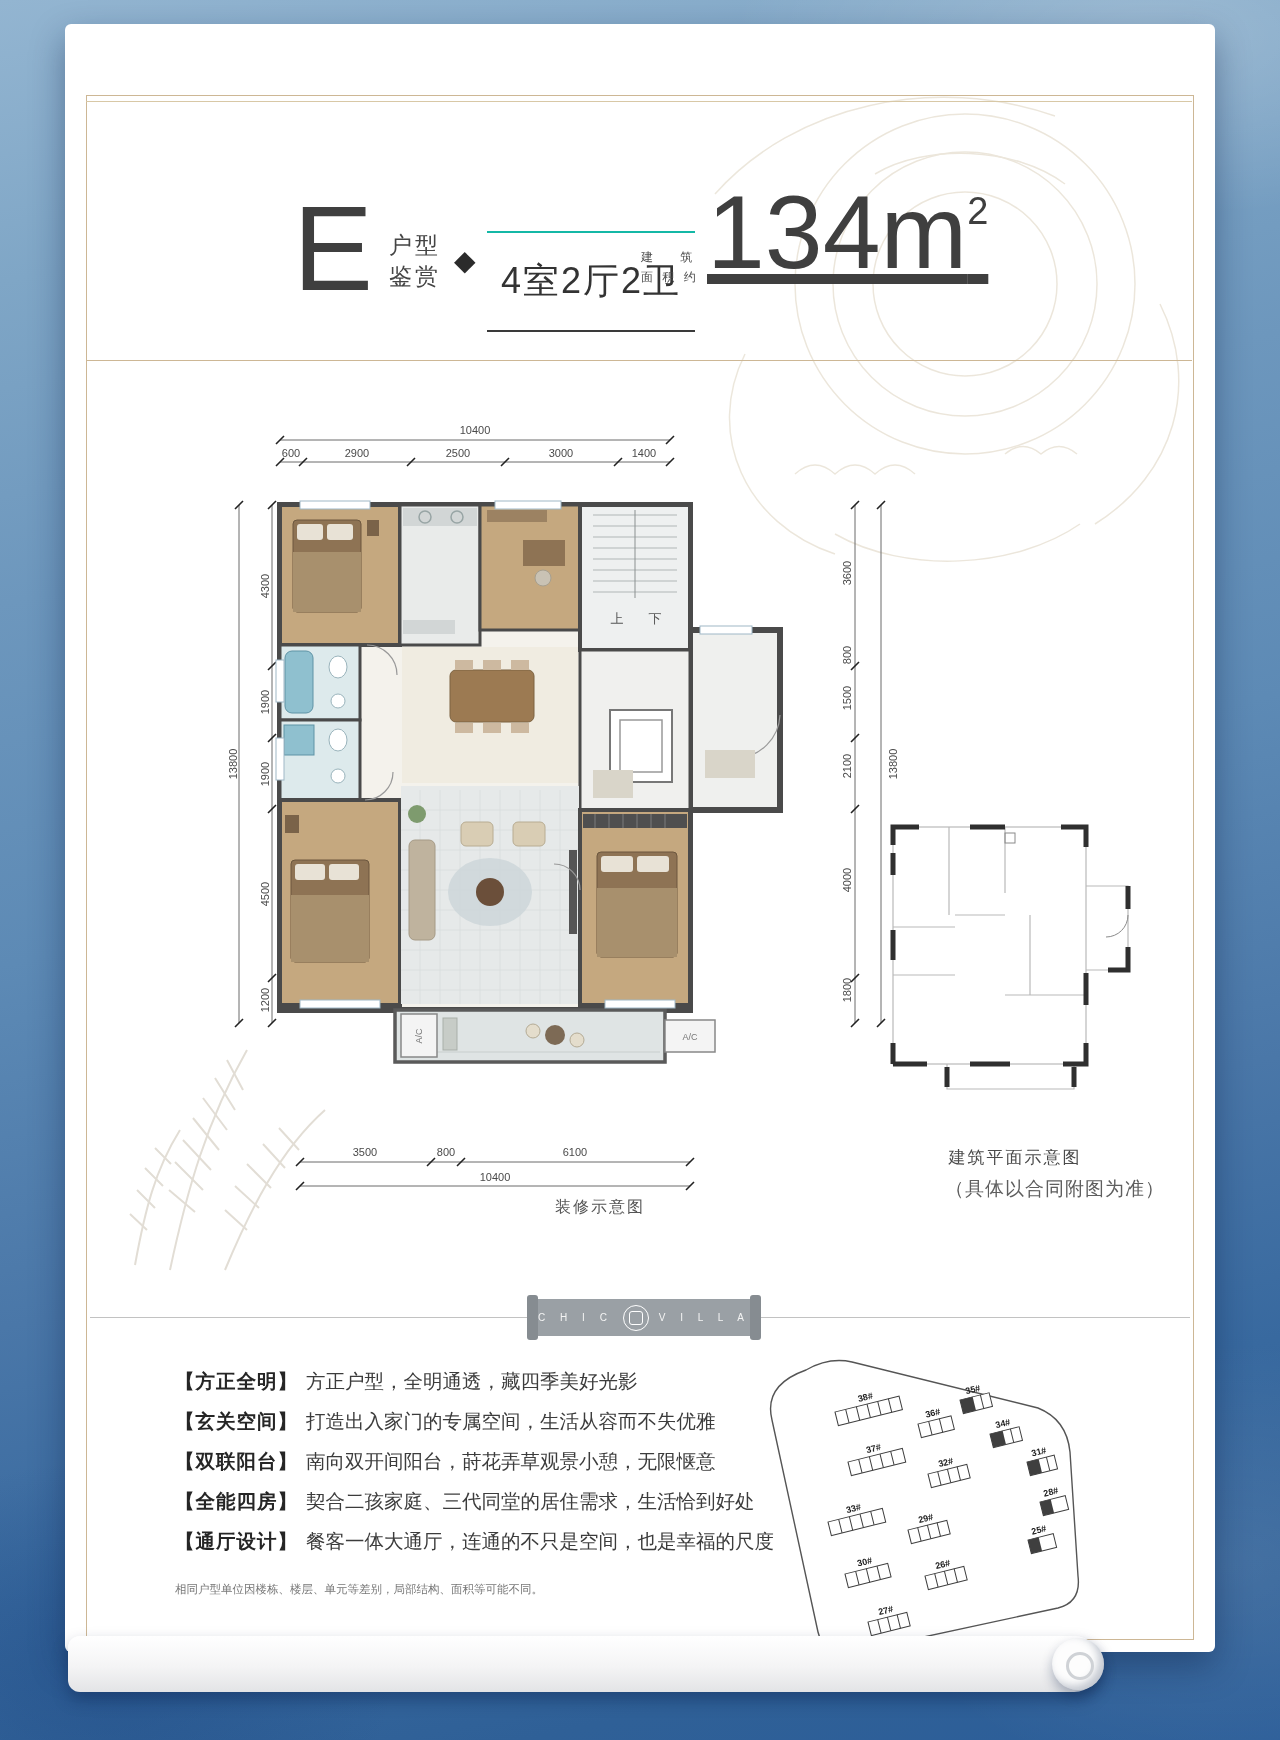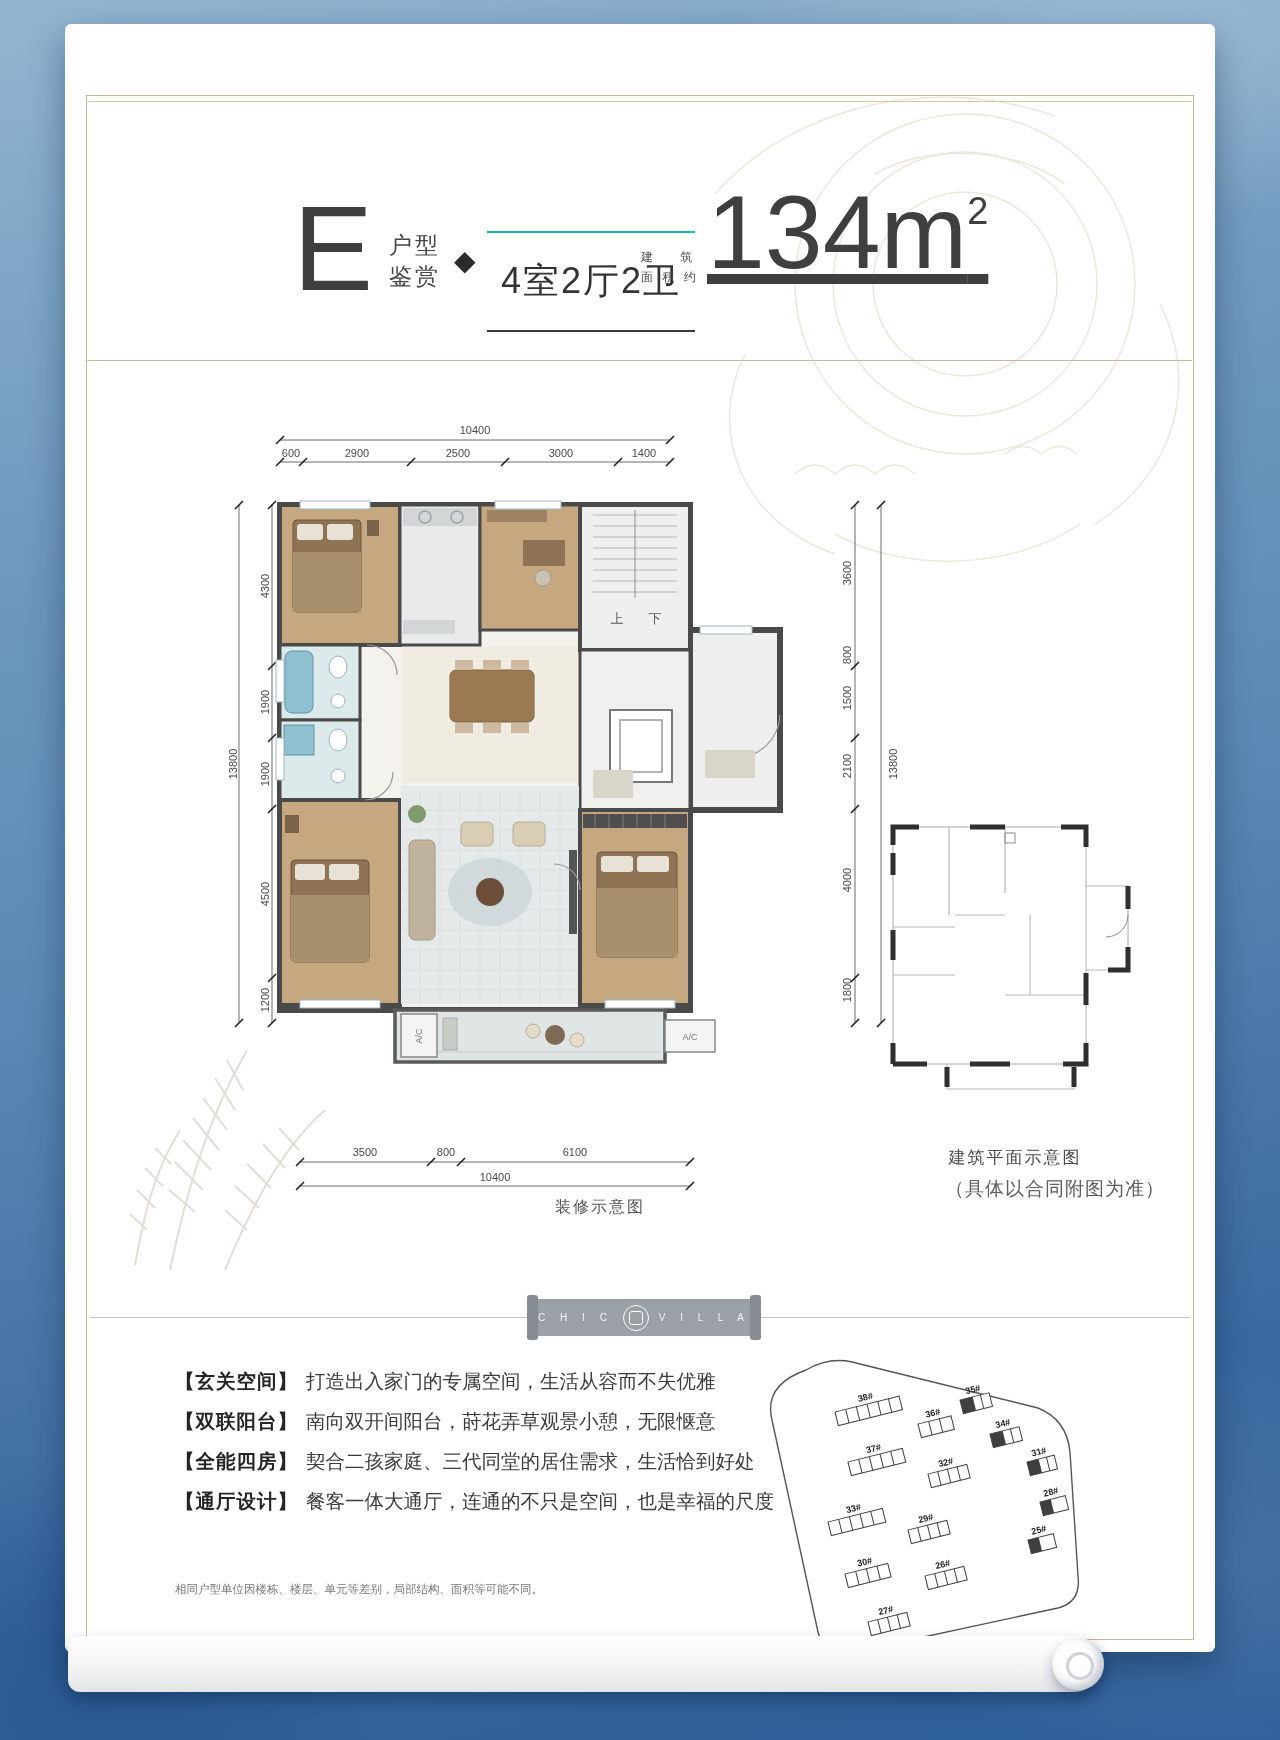--- a/index.html
+++ b/index.html
@@ -319,20 +319,21 @@
       <span class="txt">C H I C</span>
       <span class="ring">
           <span class="sq"></span>
         </span>
       <span class="txt">V I L L A</span>
       <div class="cap r"></div>
     </div>
   </div>
 
   <div class="features">
+    <div class="feat-row"><span class="tag">【方正全明】</span><span>方正户型，全明通透，藏四季美好光影</span></div>
     <div class="feat-row"><span class="tag">【玄关空间】</span><span>打造出入家门的专属空间，生活从容而不失优雅</span></div>
     <div class="feat-row"><span class="tag">【双联阳台】</span><span>南向双开间阳台，莳花弄草观景小憩，无限惬意</span></div>
     <div class="feat-row"><span class="tag">【全能四房】</span><span>契合二孩家庭、三代同堂的居住需求，生活恰到好处</span></div>
     <div class="feat-row"><span class="tag">【通厅设计】</span><span>餐客一体大通厅，连通的不只是空间，也是幸福的尺度</span></div>
   </div>
 
   <svg width="350" height="330" style="position:absolute;left:675px;top:1308px;" viewBox="0 0 350 330">
     <path d="M66 38 C 38 48 26 64 32 88 L 78 300 C 82 318 96 326 114 320 L 318 276 C 334 272 340 260 338 244 L 330 120 C 328 100 318 84 298 76 L 112 30 C 94 26 80 30 66 38 Z" fill="none" stroke="#555" stroke-width="1.4"></path>
     <g font-size="9" font-weight="bold" fill="#222" text-anchor="middle" stroke-width="1">
       <g transform="translate(95 80) rotate(-14)">

